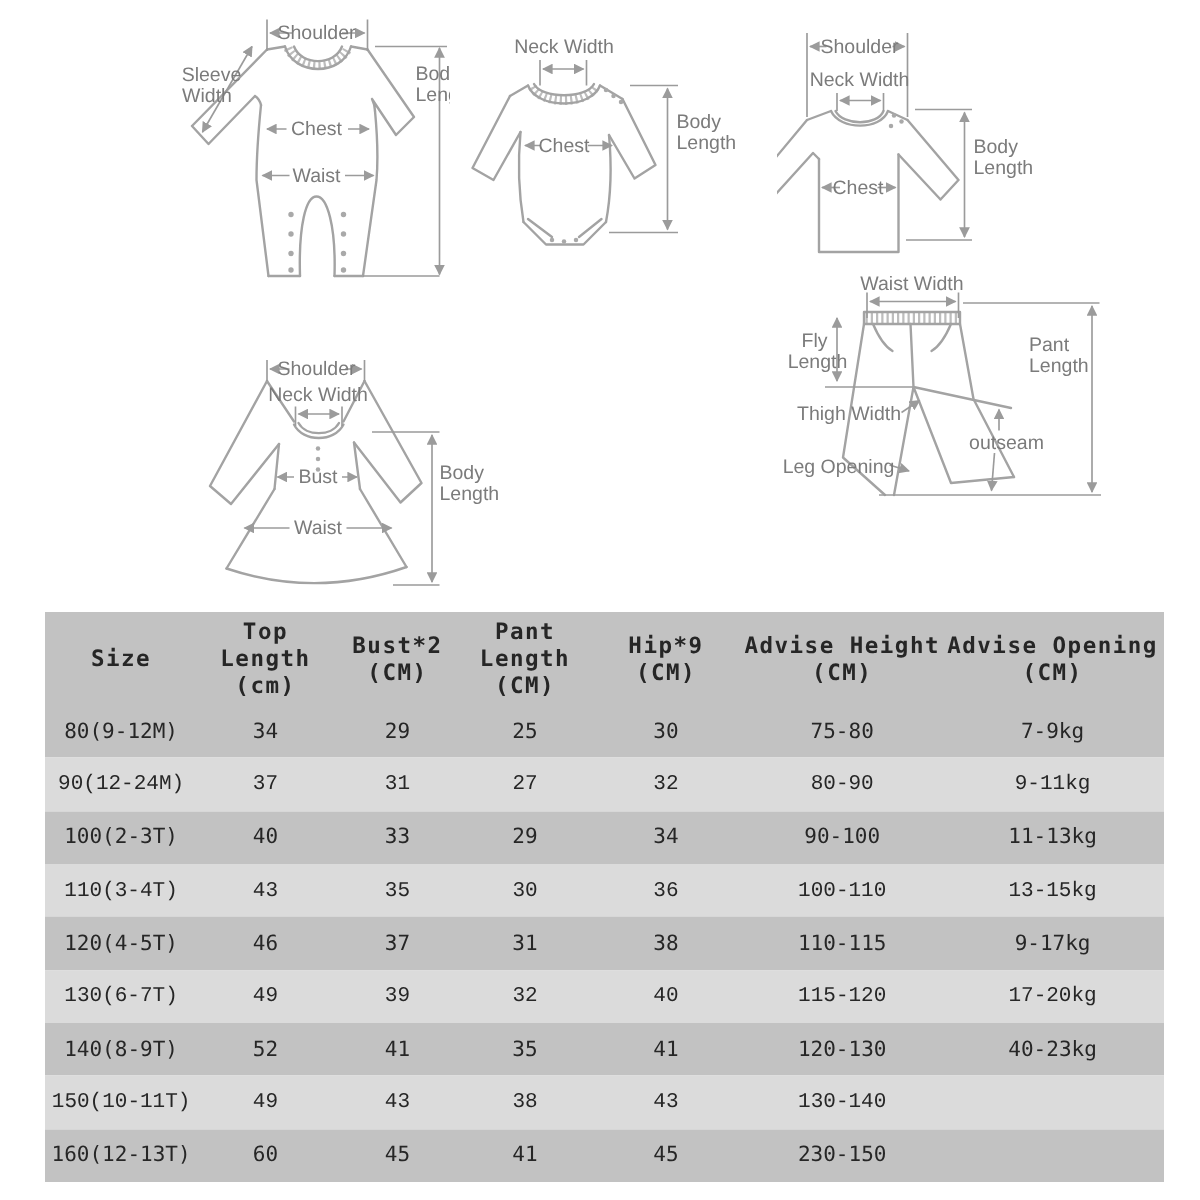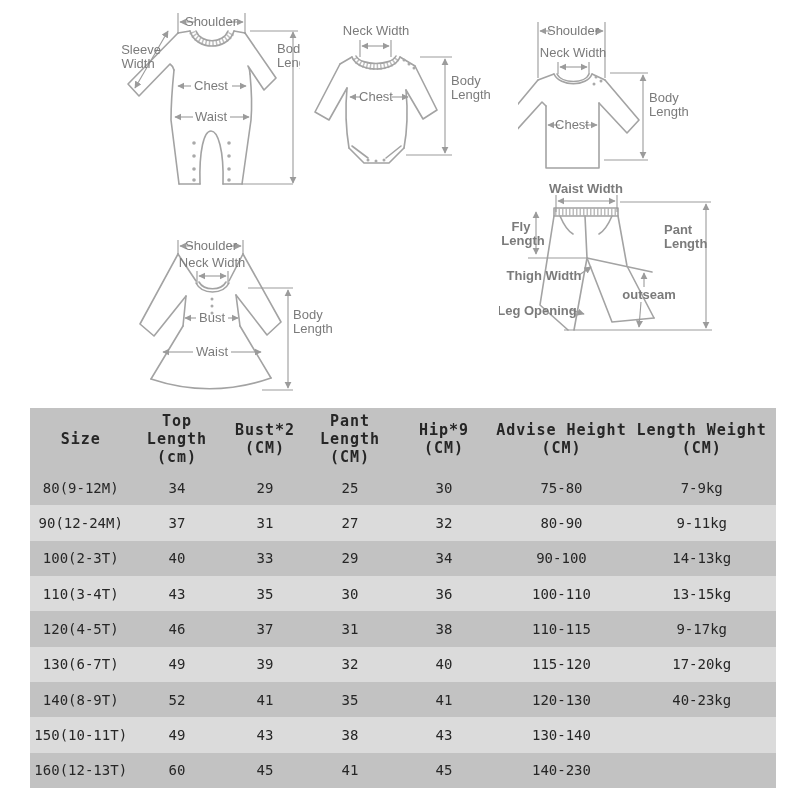--- a/index.html
+++ b/index.html
@@ -16,21 +16,21 @@
 
   
   #size-table{position:absolute;left:30px;top:408px;width:746px;
               font-family:"DejaVu Sans Mono","Liberation Mono",monospace;color:#262626;}
   .trow{display:grid;grid-template-columns:13.6% 12.2% 11.4% 11.4% 13.8% 17.7% 19.9%;
         align-items:center;text-align:center;}
   .thead{height:62px;background:#c2c2c2;}
   .th{font-weight:bold;font-size:15px;line-height:1.22;letter-spacing:1px;white-space:pre-line;}
   .tbody-row{height:35.35px;font-size:14px;}
   .row-odd{background:#c2c2c2;}
-  .row-even{background:#dbdbdb;}
+  .row-even{background:#dbdbdb;font-family:Liberation Mono, monospace;}
 </style>
 </head>
 <body>
 
 <div id="canvas">
 
   <div class="diag" style="left:113px;top:5px;">
     <svg width="187" height="185" viewBox="113 5 187 185">
       <defs>
         <marker id="arr" viewBox="0 0 10 10" refX="9" refY="5" markerWidth="6.5" markerHeight="6.5" orient="auto-start-reverse">
@@ -139,21 +139,21 @@
         <path class="dim" d="M643,75 L643,158" marker-start="url(#arr)" marker-end="url(#arr)"></path>
       </g>
       <text x="573" y="35" text-anchor="middle">Shoulder</text>
       <text x="573" y="57" text-anchor="middle">Neck Width</text>
       <text x="572" y="129" text-anchor="middle">Chest</text>
       <text x="649" y="102">Body</text>
       <text x="649" y="116">Length</text>
     </svg>
   </div>
 
-  <div class="diag" style="left:499px;top:180px;font-weight:bold;">
+  <div class="diag" style="left:521px;top:180px;">
     <svg width="218" height="158" viewBox="493 180 218 158">
       <g>
         <path class="ribband" d="M549,212 L611,212"></path>
         <path class="outline" d="M548,208 L612,208 M548,216 L612,216 M548,208 L548,216 M612,208 L612,216"></path>
         <path class="outline" d="M554,216 Q560,230 567,234 M606,216 Q600,230 593,234"></path>
         <path class="outline" d="M548,216 L534,305 M534,305 L562,330"></path>
         <path class="outline" d="M579,216 L581,258"></path>
         <path class="outline" d="M581,258 L568,330"></path>
         <path class="outline" d="M581,258 L646,272"></path>
         <path class="outline" d="M612,216 L621,266 L648,318"></path>
@@ -228,21 +228,21 @@
 (cm)</div>
       <div class="th">Bust*2
 (CM)</div>
       <div class="th">Pant
 Length
 (CM)</div>
       <div class="th">Hip*9
 (CM)</div>
       <div class="th">Advise Height
 (CM)</div>
-      <div class="th">Length Weight
+      <div class="th">Advise Opening
 (CM)</div>
     </div>
 
     <div class="trow tbody-row row-odd">
       <div>80(9-12M)</div>
       <div>34</div>
       <div>29</div>
       <div>25</div>
       <div>30</div>
       <div>75-80</div>
@@ -257,21 +257,21 @@
       <div>80-90</div>
       <div>9-11kg</div>
     </div>
     <div class="trow tbody-row row-odd">
       <div>100(2-3T)</div>
       <div>40</div>
       <div>33</div>
       <div>29</div>
       <div>34</div>
       <div>90-100</div>
-      <div>14-13kg</div>
+      <div>11-13kg</div>
     </div>
     <div class="trow tbody-row row-even">
       <div>110(3-4T)</div>
       <div>43</div>
       <div>35</div>
       <div>30</div>
       <div>36</div>
       <div>100-110</div>
       <div>13-15kg</div>
     </div>
@@ -310,17 +310,17 @@
       <div>43</div>
       <div>130-140</div>
       <div></div>
     </div>
     <div class="trow tbody-row row-odd">
       <div>160(12-13T)</div>
       <div>60</div>
       <div>45</div>
       <div>41</div>
       <div>45</div>
-      <div>140-230</div>
+      <div>230-150</div>
       <div></div>
     </div>
   </div>
 </div>
 
 </body></html>

